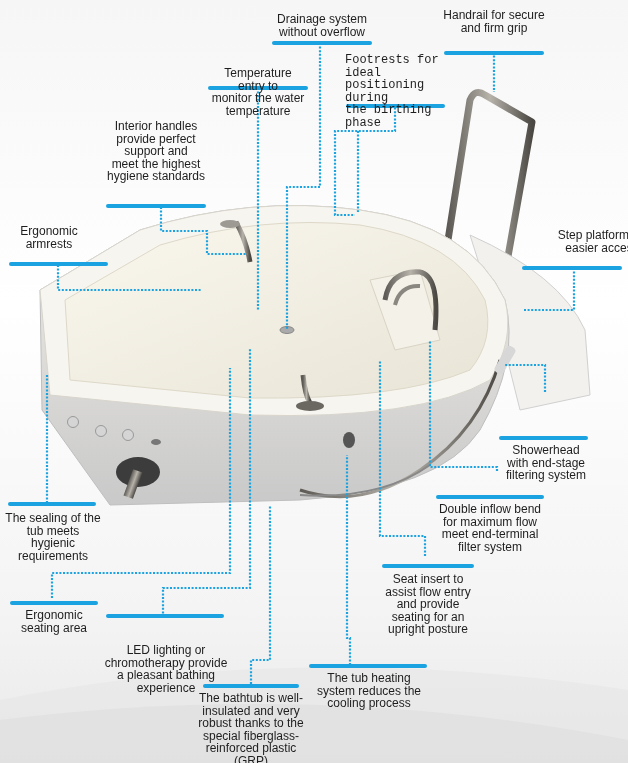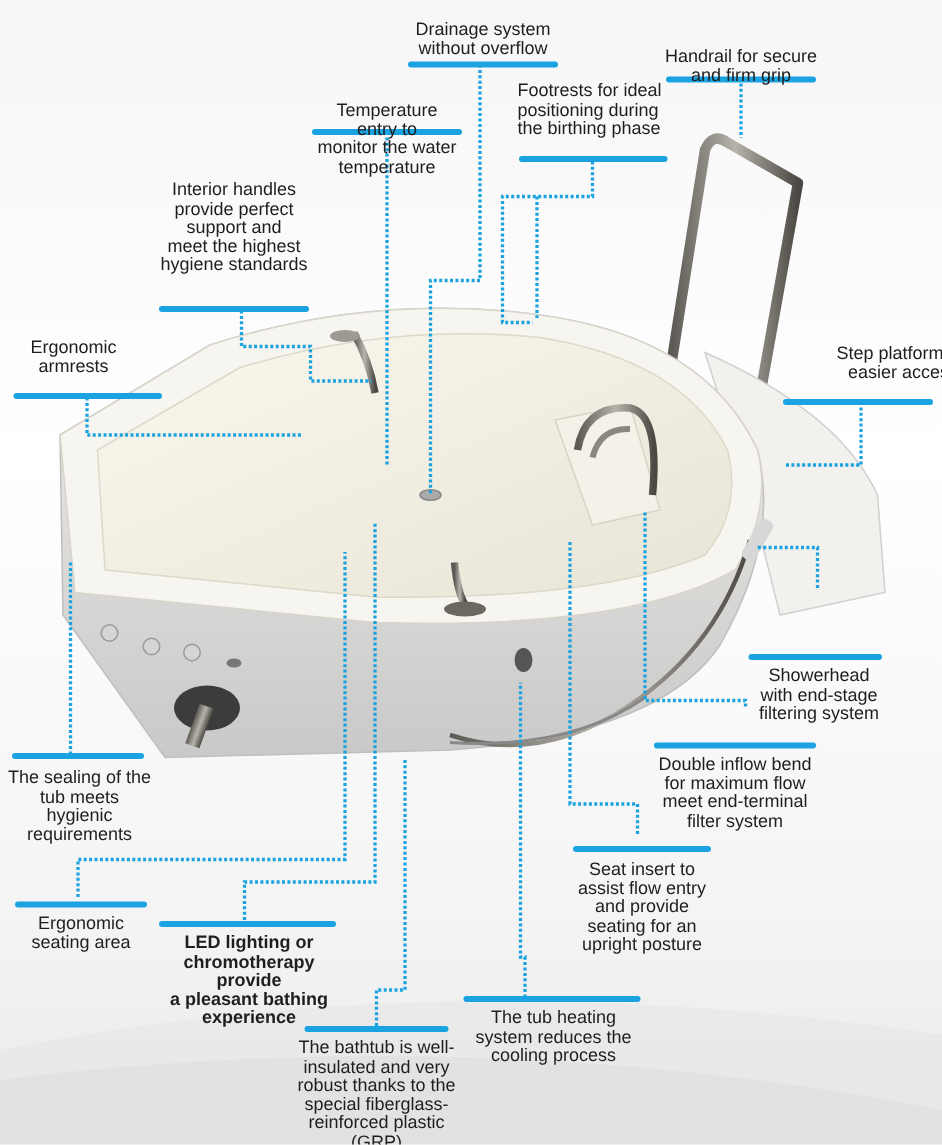--- a/index.html
+++ b/index.html
@@ -108,23 +108,23 @@
 <div class="bar" style="left:436px;top:495px;width:108px;"></div>
 <div class="bar" style="left:8px;top:502px;width:88px;"></div>
 <div class="bar" style="left:382px;top:564px;width:92px;"></div>
 <div class="bar" style="left:10px;top:601px;width:88px;"></div>
 <div class="bar" style="left:106px;top:614px;width:118px;"></div>
 <div class="bar" style="left:309px;top:664px;width:118px;"></div>
 <div class="bar" style="left:203px;top:684px;width:96px;"></div>
 
 <div class="label" style="left:268px;top:13px;width:108px;">Drainage system
 without overflow</div>
-<div class="label" style="left:438px;top:31px;width:112px;">Handrail for secure
+<div class="label" style="left:438px;top:9px;width:112px;">Handrail for secure
 and firm grip</div>
-<div class="label" style="left:345px;top:54px;width:100px;text-align:left;">Footrests for ideal
+<div class="label" style="left:345px;top:54px;width:100px;text-align:left;font-family:Liberation Mono, monospace;">Footrests for ideal
 positioning during
 the birthing phase</div>
 <div class="label" style="left:206px;top:67px;width:104px;">Temperature
 entry to
 monitor the water
 temperature</div>
 <div class="label" style="left:104px;top:120px;width:104px;">Interior handles
 provide perfect
 support and
 meet the highest
@@ -143,21 +143,21 @@
 <div class="label" style="left:4px;top:512px;width:98px;">The sealing of the
 tub meets hygienic
 requirements</div>
 <div class="label" style="left:382px;top:573px;width:92px;">Seat insert to
 assist flow entry
 and provide
 seating for an
 upright posture</div>
 <div class="label" style="left:10px;top:609px;width:88px;">Ergonomic
 seating area</div>
-<div class="label" style="left:104px;top:622px;width:124px;font-weight:bold;">LED lighting or
+<div class="label" style="left:104px;top:644px;width:124px;">LED lighting or
 chromotherapy provide
 a pleasant bathing
 experience</div>
 <div class="label" style="left:312px;top:672px;width:114px;">The tub heating
 system reduces the
 cooling process</div>
 <div class="label" style="left:194px;top:692px;width:114px;">The bathtub is well-
 insulated and very
 robust thanks to the
 special fiberglass-

